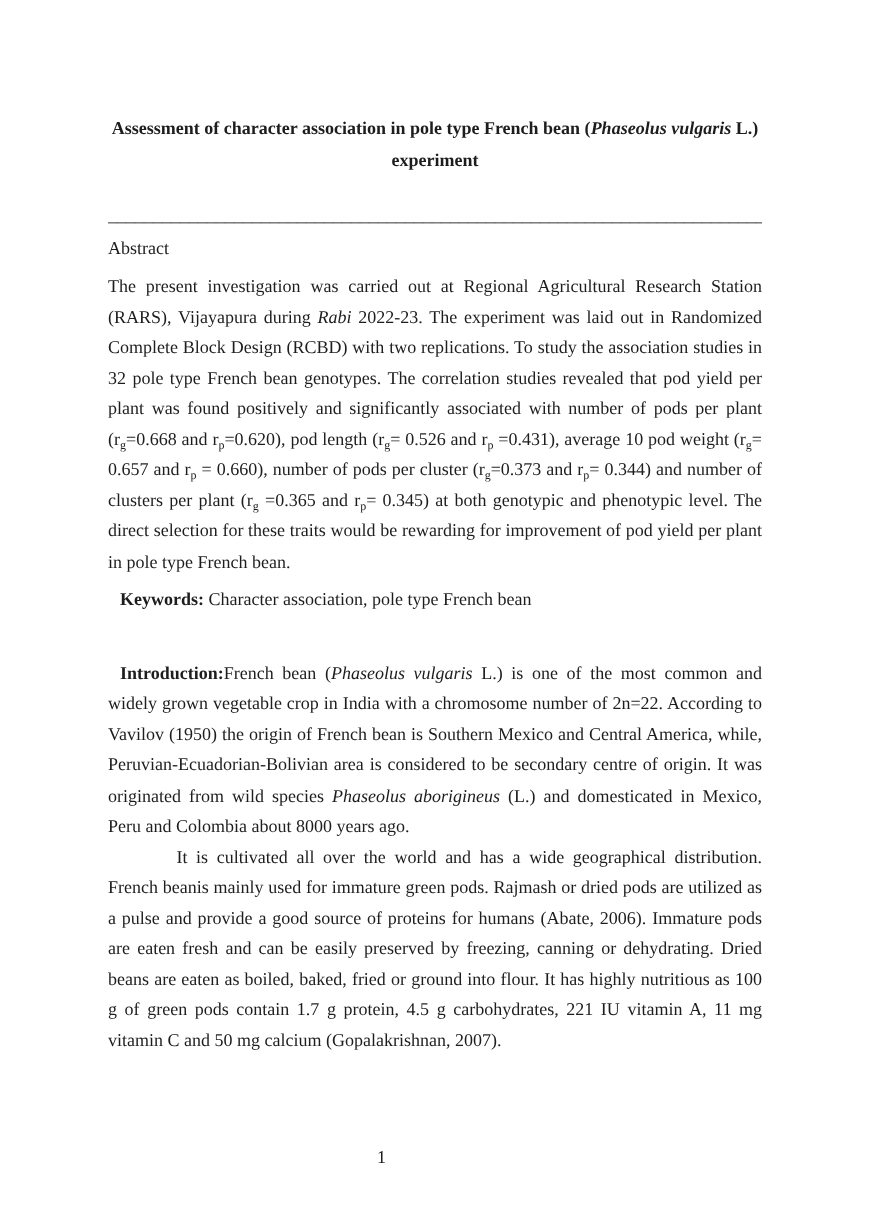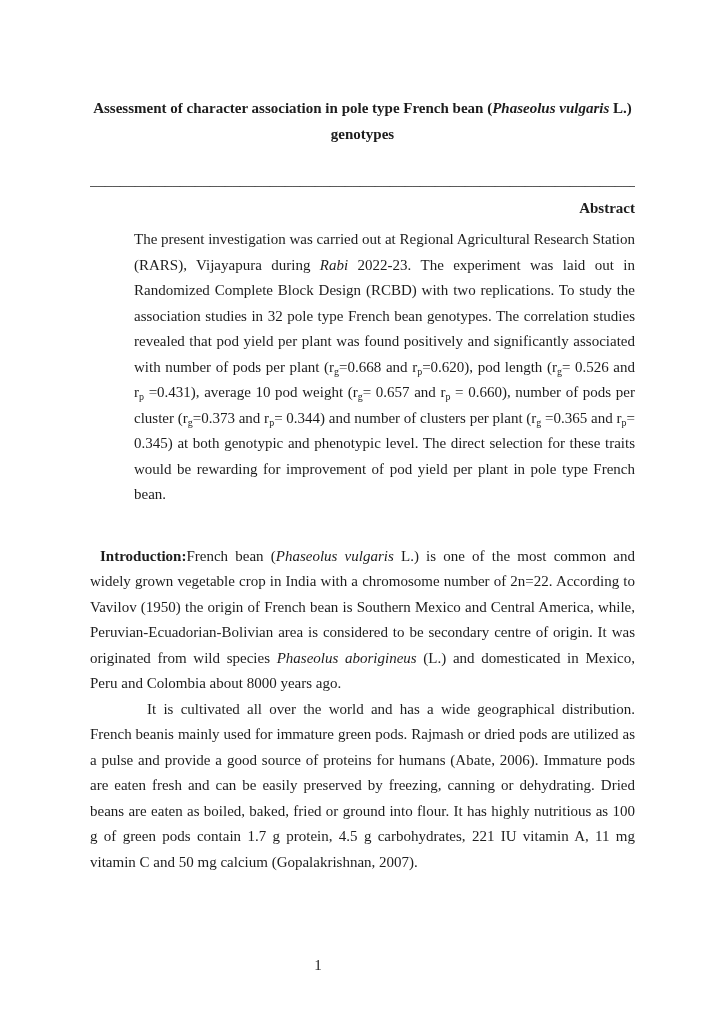--- a/index.html
+++ b/index.html
@@ -30,28 +30,28 @@
     font-weight: bold;
   }
   .separator {
     margin-top: 21px;
     white-space: nowrap;
     overflow: hidden;
     letter-spacing: 0px;
   }
   .abstract-heading {
     margin-top: 2px;
-    text-align: right;
-    font-weight: bold;
+    text-align: left;
+    font-weight: normal;
   }
   .para {
     text-align: justify;
     margin: 0;
   }
-  .para-abstract   { margin-top: 6px; margin-left: 44px; }
+  .para-abstract   { margin-top: 6px; }
   .para-keywords   { margin-top: 6px;  text-indent: 10px; }
   .para-intro1     { margin-top: 36px; text-indent: 10px; }
   .para-intro2     { text-indent: 57px; }
   .page-number {
     position: absolute;
     top: 953px;
     left: 0;
     width: 100%;
     text-align: center;
   }
@@ -63,29 +63,30 @@
   .run-sub { font-size: 10px; vertical-align: -0.28em; line-height: 0; }
 </style>
 </head>
 <body>
 
 <div class="page">
   <div class="content">
 
     <div class="title">
       <div><span class="run-b">Assessment of character association in pole type French bean (</span><span class="run-bi">Phaseolus vulgaris</span><span class="run-b"> L.)</span></div>
-      <div><span class="run-b">genotypes</span></div>
+      <div><span class="run-b">experiment</span></div>
     </div>
 
     <div class="separator">___________________________________________________________________________</div>
 
     <div class="abstract-heading">Abstract</div>
 
     <p class="para para-abstract"><span class="run">The present investigation was carried out at Regional Agricultural Research Station (RARS), Vijayapura during </span><span class="run-i">Rabi</span><span class="run"> 2022-23. The experiment was laid out in Randomized Complete Block Design (RCBD) with two replications. To study the association studies in 32 pole type French bean genotypes. The correlation studies revealed that pod yield per plant was found positively and significantly associated with number of pods per plant (r</span><span class="run-sub">g</span><span class="run">=0.668 and r</span><span class="run-sub">p</span><span class="run">=0.620), pod length  (r</span><span class="run-sub">g</span><span class="run">= 0.526 and r</span><span class="run-sub">p</span><span class="run"> =0.431), average 10 pod weight (r</span><span class="run-sub">g</span><span class="run">= 0.657 and r</span><span class="run-sub">p</span><span class="run"> = 0.660), number of pods per cluster (r</span><span class="run-sub">g</span><span class="run">=0.373 and  r</span><span class="run-sub">p</span><span class="run">= 0.344) and number of clusters per plant (r</span><span class="run-sub">g</span><span class="run"> =0.365 and r</span><span class="run-sub">p</span><span class="run">= 0.345) at both genotypic and phenotypic level. The direct selection for these traits would be rewarding for improvement of pod yield per plant in pole type French bean.</span></p>
 
+    <p class="para para-keywords"><span class="run-b">Keywords:</span><span class="run"> Character association, pole type French bean</span></p>
 
     <p class="para para-intro1"><span class="run-b">Introduction:</span><span class="run">French bean (</span><span class="run-i">Phaseolus vulgaris</span><span class="run"> L.) is one of the most common and widely grown vegetable crop in India with a chromosome number of 2n=22. According to Vavilov (1950) the origin of French bean is Southern Mexico and Central America, while, Peruvian-Ecuadorian-Bolivian area is considered to be secondary centre of origin. It was originated from wild species </span><span class="run-i">Phaseolus aborigineus</span><span class="run"> (L.) and domesticated in Mexico, Peru and Colombia about 8000 years ago.</span></p>
 
     <p class="para para-intro2"><span class="run">It is cultivated all over the world and has a wide geographical distribution. French beanis mainly used for immature green pods. Rajmash or dried pods are utilized as a pulse and provide a good source of proteins for humans (Abate, 2006). Immature pods are eaten fresh and can be easily preserved by freezing, canning or dehydrating. Dried beans are eaten as boiled, baked, fried or ground into flour. It has highly nutritious as 100 g of green pods contain 1.7 g protein, 4.5 g carbohydrates, 221 IU vitamin A, 11 mg vitamin C and 50 mg calcium (Gopalakrishnan, 2007).</span></p>
 
   </div>
 
   <div class="page-number">1</div>
 </div>
 

